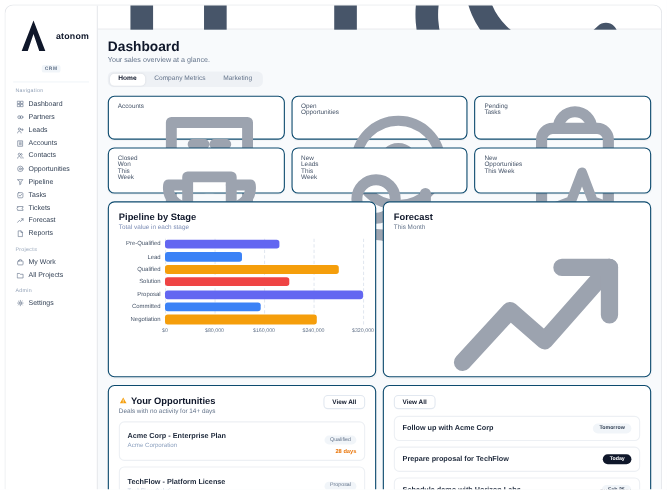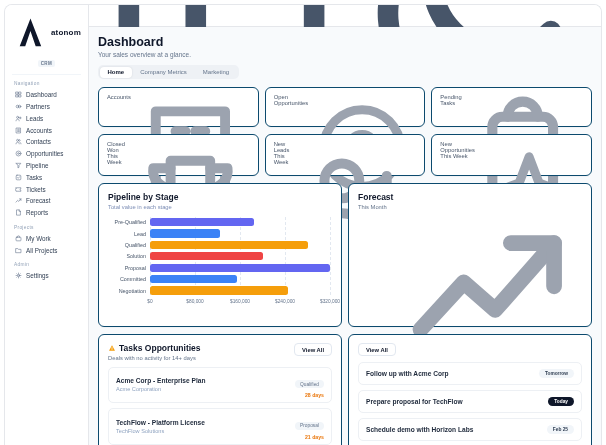--- a/index.html
+++ b/index.html
@@ -46,21 +46,21 @@
   .stat-value { font-size:11.5px; font-weight:bold; color:#0f172a; margin-top:3px; }
 
   
   .week-row { margin-bottom:7px; }
   .week-card { flex:1; padding:6px 8px; height:42px; }
   .week-value { font-size:9.5px; font-weight:bold; margin-top:3px; }
   .week-sub { font-size:5px; color:#94a3b8; margin-top:2px; min-height:6px; }
 
   
   .charts-row { margin-bottom:7px; }
-  .panel { flex:1; padding:8px 9px; height:144px; min-width:0; }
+  .panel { flex:1; padding:8px 9px; height:160px; min-width:0; }
   .panel-head { display:flex; justify-content:space-between; align-items:flex-start; }
   .panel-title { font-size:8.5px; font-weight:bold; color:#0f172a; }
   .panel-sub { font-size:5.8px; color:#64748b; margin-top:1.5px; }
   .panel-sub.blueish { color:#7c8db5; }
 
   
   .chart-body { position:relative; margin-top:7px; }
   .chart-gridwrap { position:absolute; left:42px; right:2px; top:0; bottom:10px; }
   .gridline { position:absolute; top:0; bottom:0; border-left:1px dashed #e2e8f0; }
   .chart-rows { position:relative; z-index:1; padding-right:2px; }
@@ -503,21 +503,21 @@
           <div class="panel-head">
             <div>
               <div class="head-left">
                 <span class="warn-icon" style="display: inline-flex; width: 8px;">
                     <svg viewBox="0 0 24 24" fill="none" stroke="currentColor" stroke-width="2" stroke-linecap="round" stroke-linejoin="round" style="width:100%;height:100%;display:block">
                       <path d="M12 4 21 20H3z" fill="#f59e0b" stroke="none"></path>
                       <path d="M12 10.5v3.5" stroke="#fff" stroke-width="2"></path>
                       <path d="M12 16.6v.4" stroke="#fff" stroke-width="2"></path>
                     </svg>
                   </span>
-                <span class="panel-title">Tasks Opportunities</span>
+                <span class="panel-title">Your Opportunities</span>
               </div>
               <div class="panel-sub">Deals with no activity for 14+ days</div>
             </div>
             <button class="view-all">View All</button>
           </div>
           <div class="list">
 
               <div class="list-item">
                 <div>
                   <div class="li-title">Acme Corp - Enterprise Plan</div>

